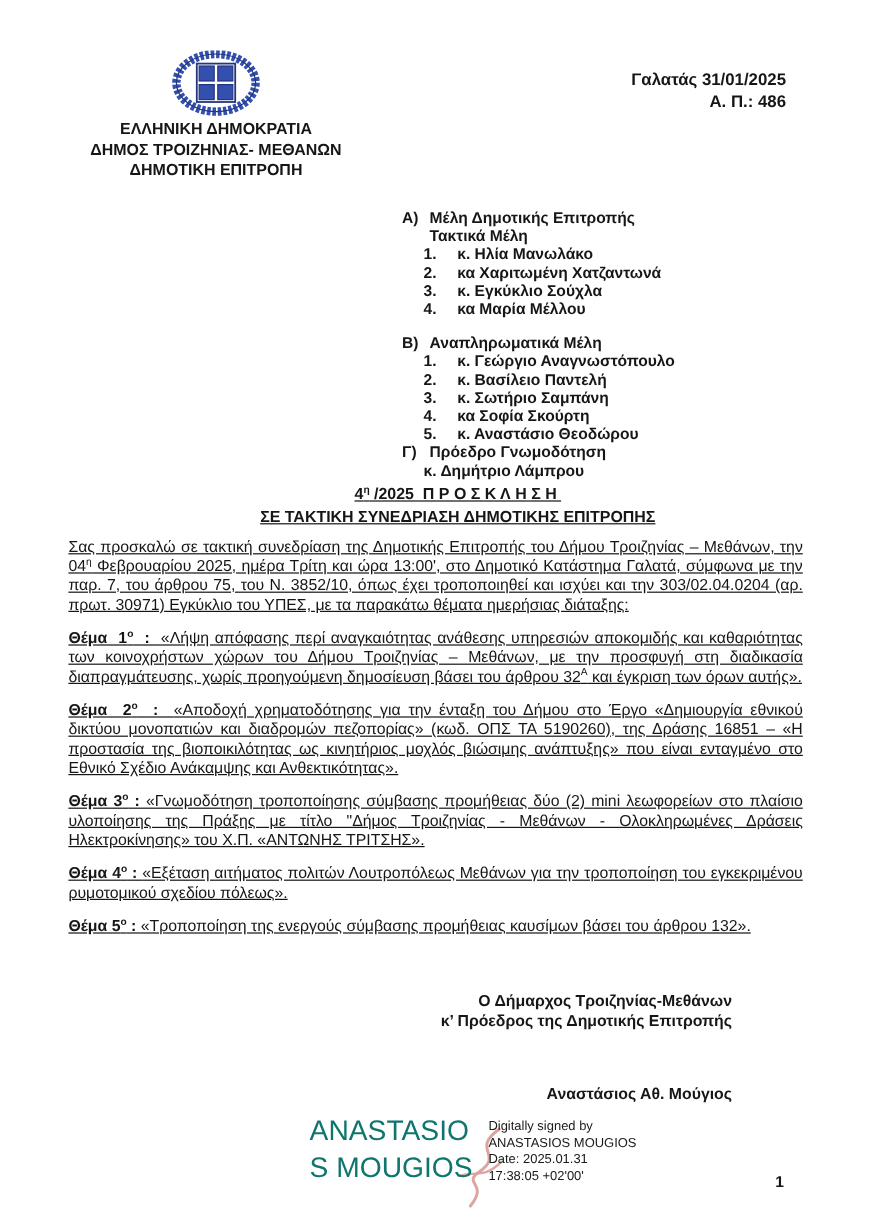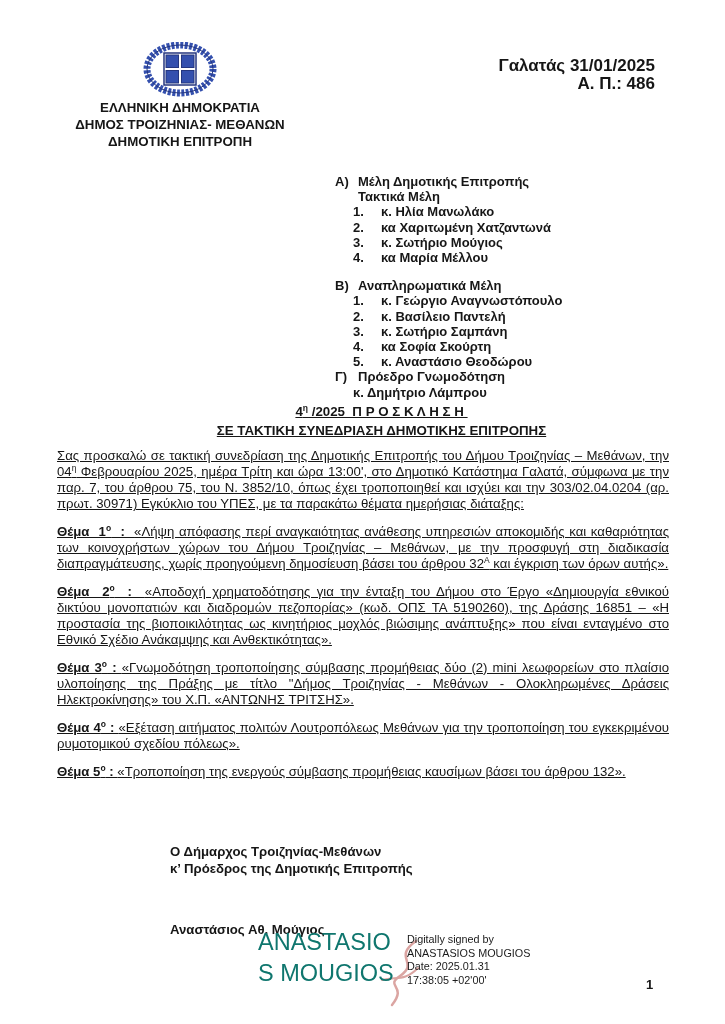--- a/index.html
+++ b/index.html
@@ -13,42 +13,42 @@
     position:relative;width:725px;height:1024px;background:#fff;
     font-family:"Liberation Sans","DejaVu Sans",sans-serif;color:var(--text);
     overflow:hidden;
   }
   sup{font-size:8.5px;line-height:0;}
   
   .emblem{position:absolute;left:141px;top:42px;}
   .org{position:absolute;left:55px;top:99px;width:250px;text-align:center;
        font-weight:bold;font-size:13.3px;line-height:17px;}
   .dateblock{position:absolute;right:70px;top:57px;text-align:right;
-       font-weight:bold;font-size:17px;line-height:18px;}
+       font-weight:bold;font-size:14px;line-height:18px;}
   
   .recipients{position:absolute;left:335px;top:174px;display:flex;
        font-weight:bold;font-size:13px;line-height:15.2px;}
   .rec-label{width:50px;flex:none;}
   .rec-group:nth-child(2){margin-top:13px;}
   .rec-line{display:flex;}
   .rec-letter{width:23px;flex:none;}
   .rec-sub{margin-left:23px;}
   .rec-member{display:flex;margin-left:18px;}
   .rec-num{width:28px;flex:none;}
   
   .titleblock{position:absolute;left:0;top:402px;width:725px;text-align:center;
        font-weight:bold;font-size:13.3px;line-height:19px;padding-left:19px;}
   .title-line{text-decoration:underline;white-space:pre-wrap;}
   
   .content{position:absolute;left:57px;top:448px;width:612px;
        font-size:13.2px;line-height:16px;text-align:justify;}
   .content p{margin:0 0 12px 0;text-decoration:underline;}
   .topic-label{white-space:pre-wrap;}
   
-  .closing{position:absolute;left:170px;top:843px;width:440px;text-align:left;
+  .closing{position:absolute;left:170px;top:825px;width:440px;text-align:right;
        font-weight:bold;font-size:13.2px;line-height:17px;}
   .closing-name{margin-top:44px;}
   .sig-big{position:absolute;left:258px;top:927px;font-size:23.5px;line-height:31px;
        color:#0f766e;font-weight:normal;}
   .sig-mark{position:absolute;left:374px;top:938px;}
   .sig-details{position:absolute;left:407px;top:933px;font-size:10.8px;
        line-height:13.6px;color:#1a1a1a;}
   .pagenum{position:absolute;left:646px;top:977px;font-weight:bold;font-size:13px;}
 </style>
 </head>
@@ -90,21 +90,21 @@
           <div class="rec-member">
             <span class="rec-num">1.</span>
             <span>κ. Ηλία Μανωλάκο</span>
           </div>
           <div class="rec-member">
             <span class="rec-num">2.</span>
             <span>κα Χαριτωμένη Χατζαντωνά</span>
           </div>
           <div class="rec-member">
             <span class="rec-num">3.</span>
-            <span>κ. Σωτήριο Μούγιος</span>
+            <span>κ. Εγκύκλιο Σούχλα</span>
           </div>
           <div class="rec-member">
             <span class="rec-num">4.</span>
             <span>κα Μαρία Μέλλου</span>
           </div>
         </div>
         <div class="rec-group">
           <div class="rec-line">
             <span class="rec-letter">Β)</span>
             <span class="rec-title">Αναπληρωματικά Μέλη</span>

